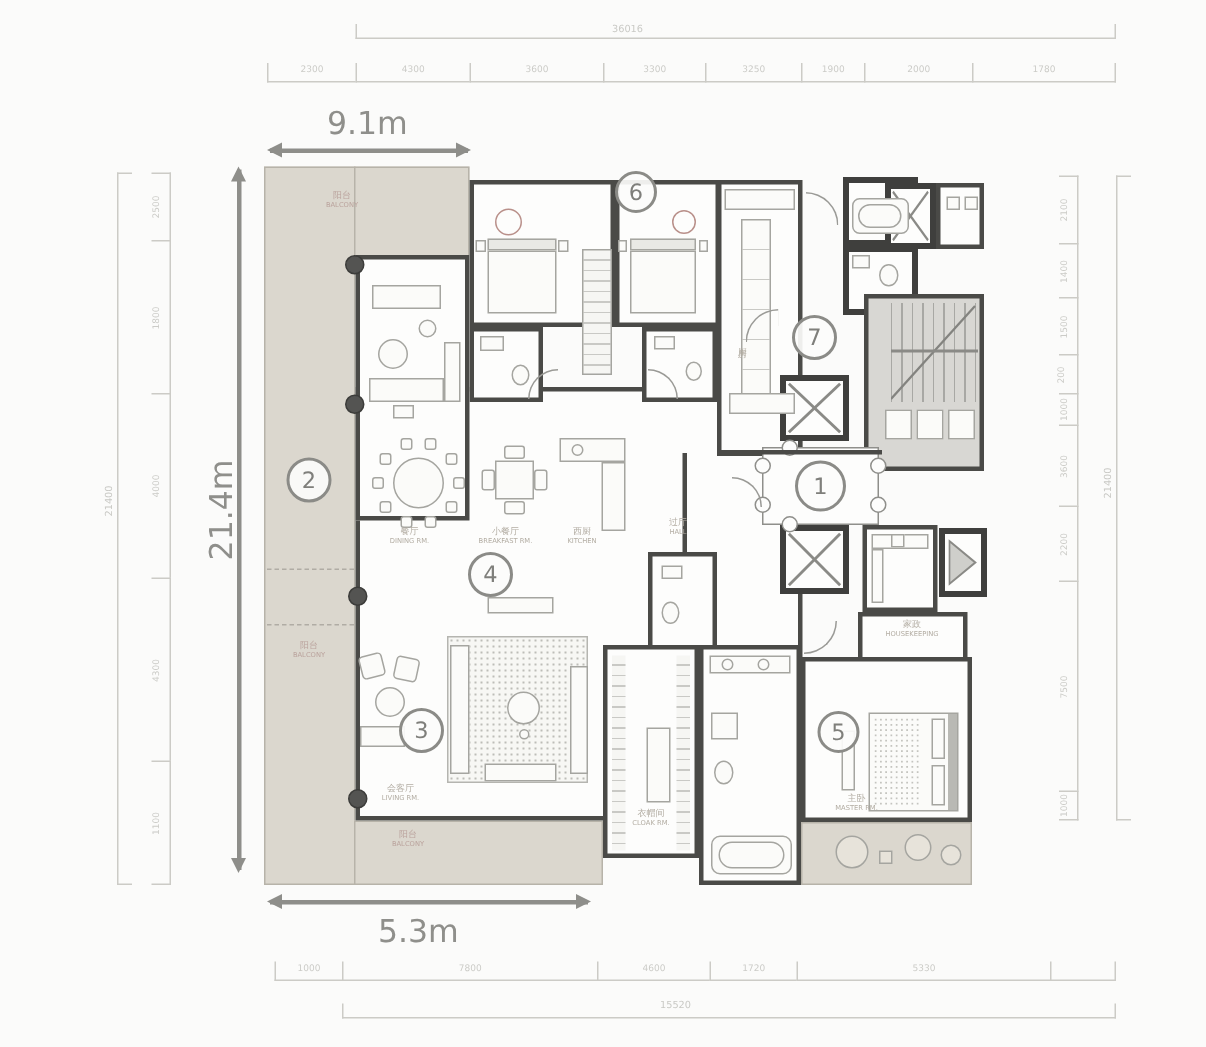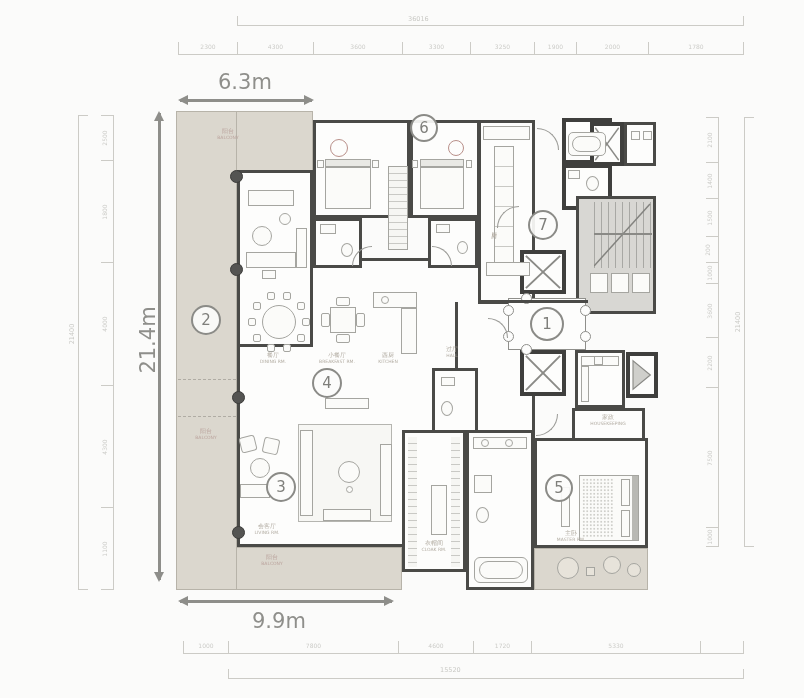--- a/index.html
+++ b/index.html
@@ -157,25 +157,25 @@
         <span>7500</span>
       </div>
     <div class="seg last" style="height:20px;">
         <span>1000</span>
       </div>
   </div>
   <div class="dimlinev" style="left:744px;top:117px;height:430px;width:10px;border-top:1px solid #cccbc6;border-bottom:1px solid #cccbc6;"></div>
   <div class="dimtotal" style="left:728px;top:318px;transform:rotate(-90deg);">21400</div>
 
   <div class="arrow-h" style="left:180px;top:99px;width:132px;"></div>
-  <div class="meas" style="left:218px;top:70px;">6.3m</div>
+  <div class="meas" style="left:218px;top:70px;">9.1m</div>
   <div class="arrow-v" style="left:158px;top:113px;height:467px;"></div>
   <div class="meas" style="left:114px;top:328px;transform:rotate(-90deg);transform-origin:center;">21.4m</div>
   <div class="arrow-h" style="left:180px;top:600px;width:212px;"></div>
-  <div class="meas" style="left:252px;top:609px;">9.9m</div>
+  <div class="meas" style="left:252px;top:609px;">5.3m</div>
 
   <div class="beige" style="left:176px;top:111px;width:61px;height:479px;"></div>
   <div class="beige" style="left:236px;top:111px;width:77px;height:60px;"></div>
   <div class="beige" style="left:236px;top:547px;width:166px;height:43px;"></div>
   <div class="beige" style="left:534px;top:548px;width:114px;height:42px;"></div>
   <div class="abs" style="left:178px;top:379px;width:58px;border-top:1px dashed #b0aca4;"></div>
   <div class="abs" style="left:178px;top:416px;width:58px;border-top:1px dashed #b0aca4;"></div>
 
   <div class="room" style="left:237px;top:258px;width:298px;height:289px;"></div>
 

